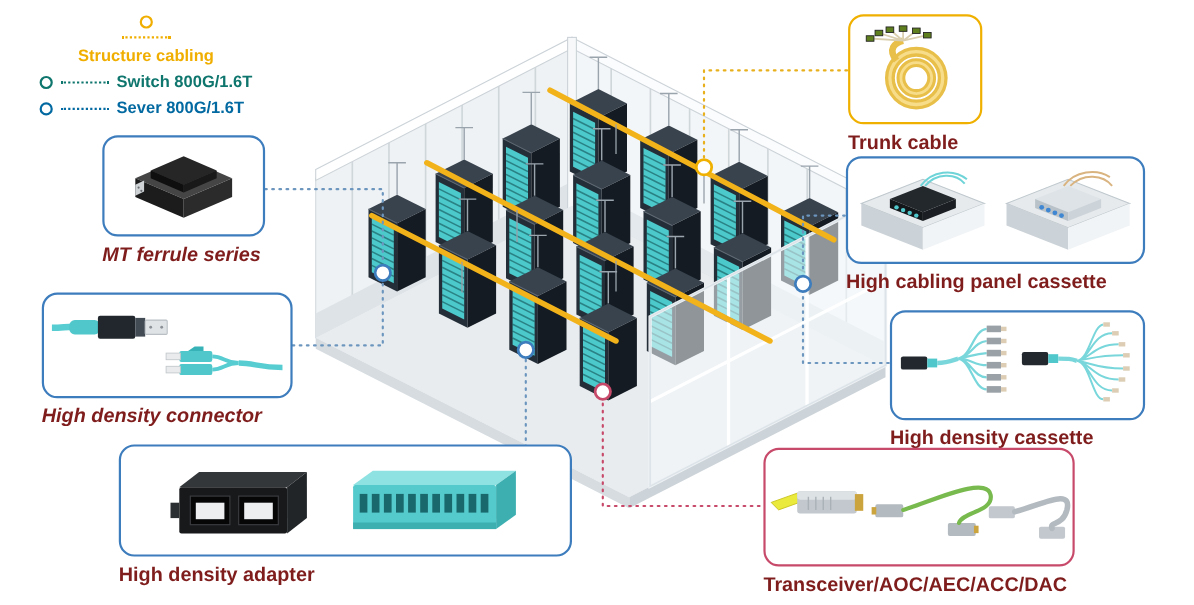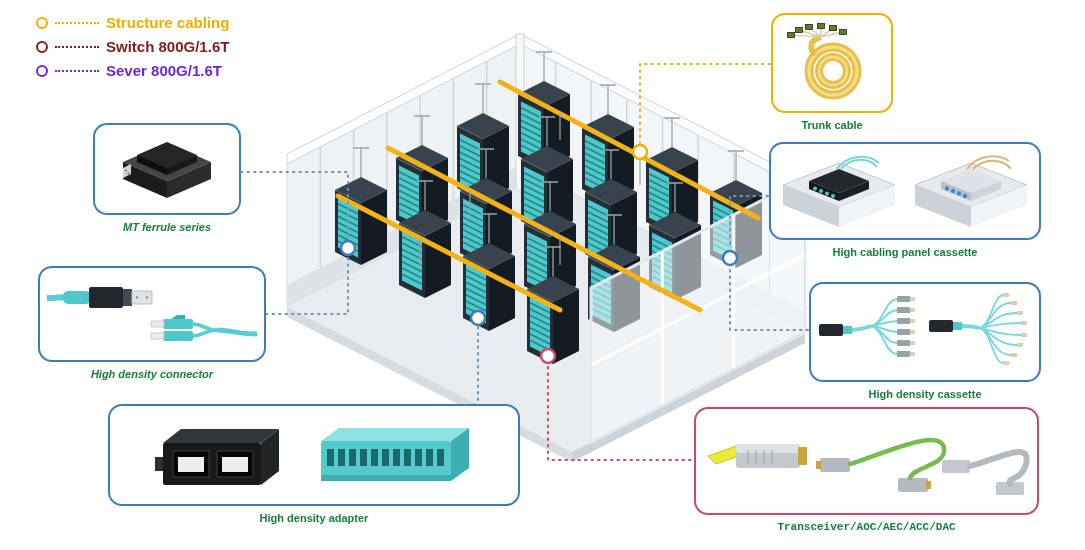--- a/index.html
+++ b/index.html
@@ -8,28 +8,28 @@
   .scene{position:absolute;left:0;top:0;z-index:1;}
   
   .legend{position:absolute;left:36px;top:14px;z-index:3;display:flex;flex-direction:column;gap:7px;}
   .legend-item{display:flex;align-items:center;gap:7px;font-weight:700;font-size:15px;}
   .legend-dot{width:8px;height:8px;border-radius:50%;border:2px solid currentColor;background:#fff;flex:none;}
   .legend-leader{width:44px;height:0;border-top:2px dotted currentColor;flex:none;}
   
   .callout{position:absolute;z-index:2;}
   .callout-box{background:#fff;border:2px solid #3e7dbd;border-radius:14px;box-sizing:border-box;
                display:flex;align-items:center;justify-content:center;}
-  .callout-label{margin-top:6px;text-align:center;font-size:11px;font-weight:600;color:#15803d;}
+  .callout-label{margin-top:6px;text-align:left;font-size:18px;font-weight:600;color:#7f1d1d;}
   #co-mt{left:93px;top:123px;width:148px;font-style:italic;}   #co-mt .callout-box{height:92px;}
   #co-conn{left:38px;top:266px;width:228px;font-style:italic;} #co-conn .callout-box{height:96px;}
   #co-adap{left:64px;top:404px;width:412px;padding-left:44px;} #co-adap .callout-box{height:102px;}
   #co-trunk{left:771px;top:13px;width:122px;} #co-trunk .callout-box{height:100px;}
   #co-cass{left:769px;top:142px;width:272px;} #co-cass .callout-box{height:98px;}
   #co-patch{left:809px;top:282px;width:232px;} #co-patch .callout-box{height:100px;}
-  #co-trans{left:694px;top:407px;width:345px;font-family:Liberation Mono, monospace;} #co-trans .callout-box{height:108px;}
+  #co-trans{left:694px;top:407px;width:283px;} #co-trans .callout-box{height:108px;}
 </style>
 </head>
 <body>
 
 <div class="canvas">
 
   <svg class="scene" width="1085" height="550" viewBox="0 0 1085 550">
     <defs>
       <g id="rack">
         <path d="M26,-13 L26,-42 M18,-42 L34,-42" stroke="#9aa4ad" stroke-width="1.3" fill="none"></path>
@@ -105,31 +105,31 @@
     <g stroke-width="2.5" fill="#ffffff">
       <circle cx="348" cy="248" r="7" stroke="#3e7dbd"></circle>
       <circle cx="478" cy="318" r="7" stroke="#3e7dbd"></circle>
       <circle cx="730" cy="258" r="7" stroke="#3e7dbd"></circle>
       <circle cx="548" cy="356" r="7" stroke="#c84a6b"></circle>
       <circle cx="640" cy="152" r="7" stroke="#f0b000"></circle>
     </g>
   </svg>
 
   <div class="legend">
-    <div class="legend-item" style="color: rgb(240, 174, 0);">
+    <div class="legend-item" style="color: rgb(240, 174, 0); flex-direction: column;">
       <span class="legend-dot"></span>
       <span class="legend-leader"></span>
       <span class="legend-label">Structure cabling</span>
     </div>
-    <div class="legend-item" style="color: #7f1d1d; justify-content: flex-end;">
+    <div class="legend-item" style="color: #0f766e; justify-content: flex-end;">
       <span class="legend-dot"></span>
       <span class="legend-leader"></span>
       <span class="legend-label">Switch 800G/1.6T</span>
     </div>
-    <div class="legend-item" style="color: #6d28d9;">
+    <div class="legend-item" style="color: #0369a1;">
       <span class="legend-dot"></span>
       <span class="legend-leader"></span>
       <span class="legend-label">Sever 800G/1.6T</span>
     </div>
   </div>
 
   <div class="callout" id="co-mt">
     <div class="callout-box" style="border-color: rgb(62, 125, 189);">
       <svg width="140" height="82" viewBox="0 0 140 82">
         <polygon points="26,34 70,15 114,34 70,53" fill="#454545"></polygon>

